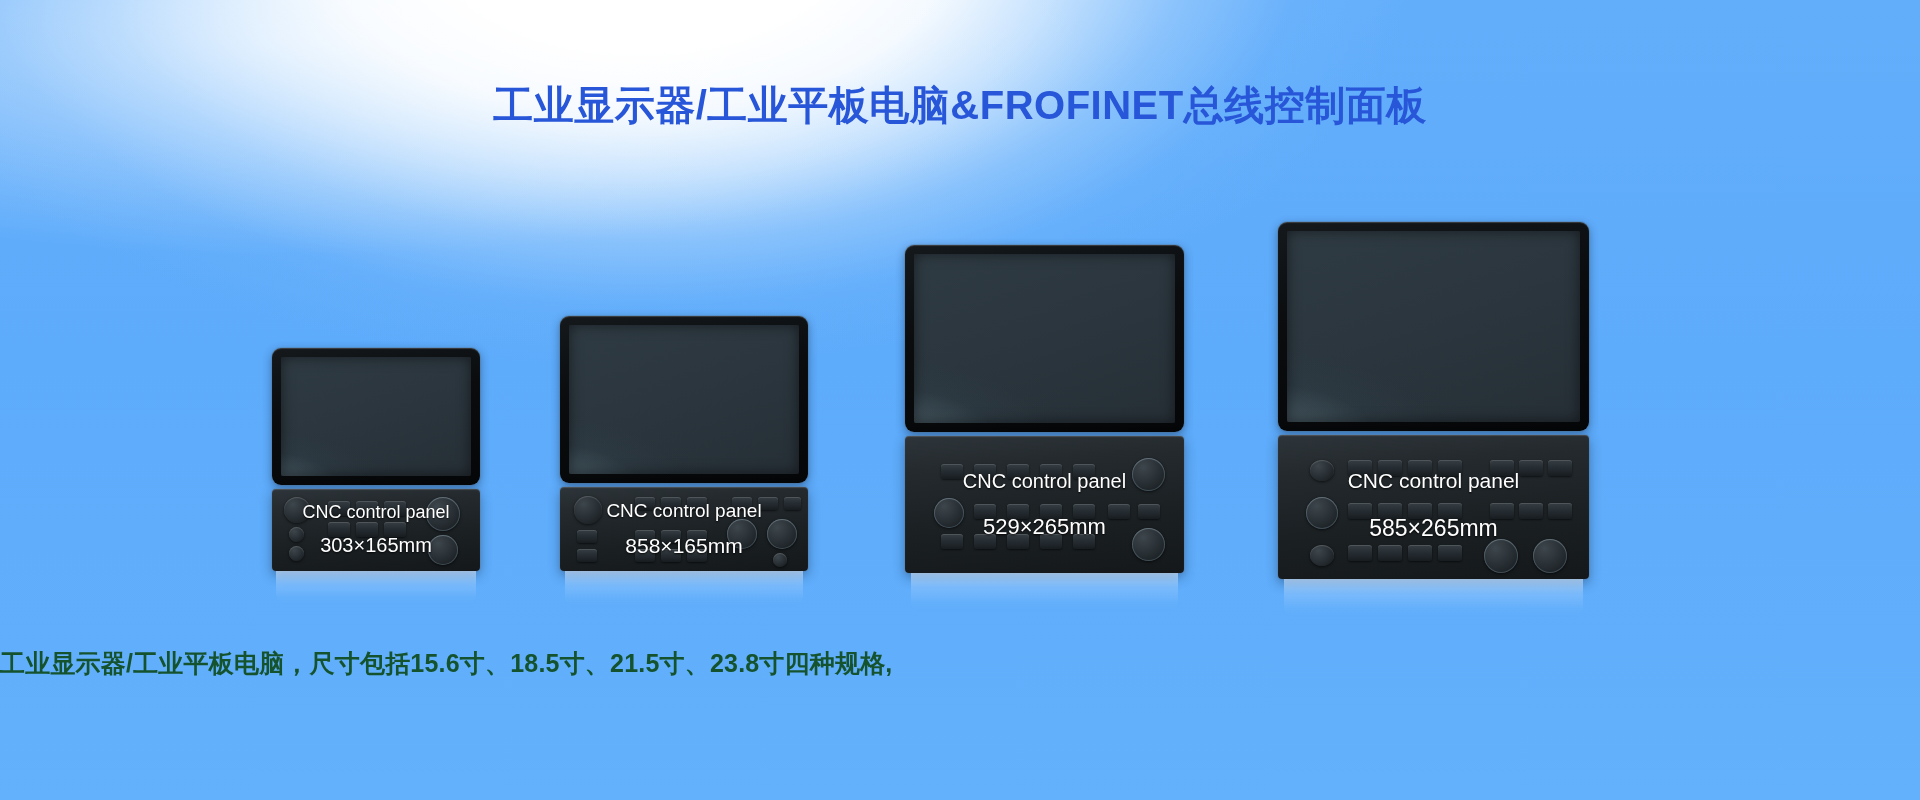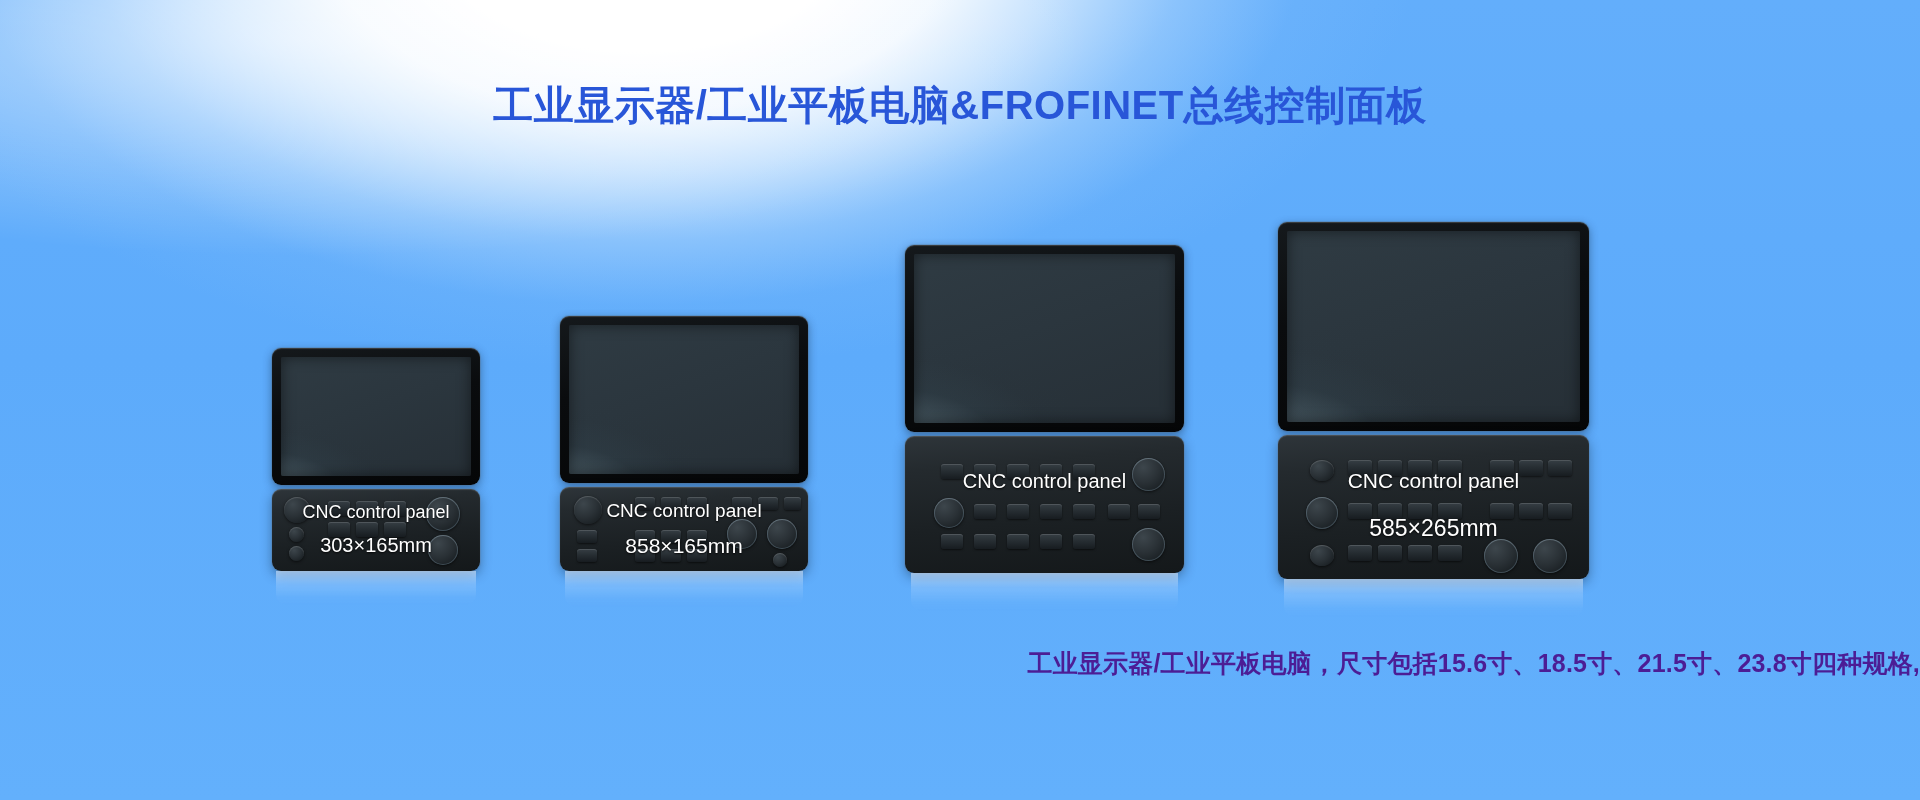--- a/index.html
+++ b/index.html
@@ -71,21 +71,21 @@
           rgba(40,60,70,0.02) 62%,
           rgba(0,0,0,0) 78%),
       linear-gradient(160deg,#2f3b43 0%,#2b363e 45%,#262f36 100%);
     box-shadow:inset 0 0 14px rgba(0,0,0,0.5);
   }
 
   
   .ctrl {
     position:relative;
     margin-top:4px;
-    border-radius:9px;
+    border-radius:4px;
     background:linear-gradient(175deg,#2e353a 0%,#242a2e 22%,#1b2023 60%,#14181a 100%);
     box-shadow:
        0 0 0 1px rgba(95,125,155,0.32),
        0 4px 12px rgba(10,30,60,0.42),
        inset 0 1px 1px rgba(255,255,255,0.16);
     overflow:hidden;
   }
   .ctrl-label {
     position:absolute; left:0; width:100%;
     text-align:center; color:#fff;
@@ -121,22 +121,22 @@
         rgba(160,205,253,0.06) 78%,
         rgba(120,185,252,0) 100%);
     border-radius:0 0 10px 10px;
     filter:blur(0.6px);
     pointer-events:none;
   }
 
   
   #caption {
     position:absolute; left:0; top:645px; width:100%;
-    text-align:right; z-index:5;
-    color:#4c1d95;
+    text-align:left; z-index:5;
+    color:#14532d;
     font-size:25px; line-height:36px; font-weight:bold;
     letter-spacing:0.2px;
   }
   #caption div { white-space:nowrap; }
 </style>
 </head>
 <body>
 
 <div id="backdrop"></div>
 
@@ -231,20 +231,23 @@
       <div class="btn" style="left:168px; top:98px; width:22px; height:15px;"></div>
 
       <div class="knob ring" style="left:227px; top:22px; width:33px; height:33px;"></div>
       <div class="btn" style="left:203px; top:68px; width:22px; height:15px;"></div>
       <div class="btn" style="left:233px; top:68px; width:22px; height:15px;"></div>
       <div class="knob ring" style="left:227px; top:92px; width:33px; height:33px;"></div>
 
       <div class="ctrl-label" style="top:34px; font-size:20px;">
         <span>CNC control panel</span>
       </div>
+      <div class="ctrl-label" style="top:78px; font-size:22px;">
+        <span>529×265mm</span>
+      </div>
     </div>
     <div class="reflection" style="top:328px; height:38px;"></div>
   </div>
 
   <div class="unit" style="left:1278px; top:222px; width:311px;">
     <div class="monitor" style="width:311px; height:209px;">
       <div class="screen"></div>
     </div>
     <div class="ctrl" style="width:311px; height:144px;">
       <div class="knob" style="left:32px; top:25px; width:24px; height:21px;"></div>

